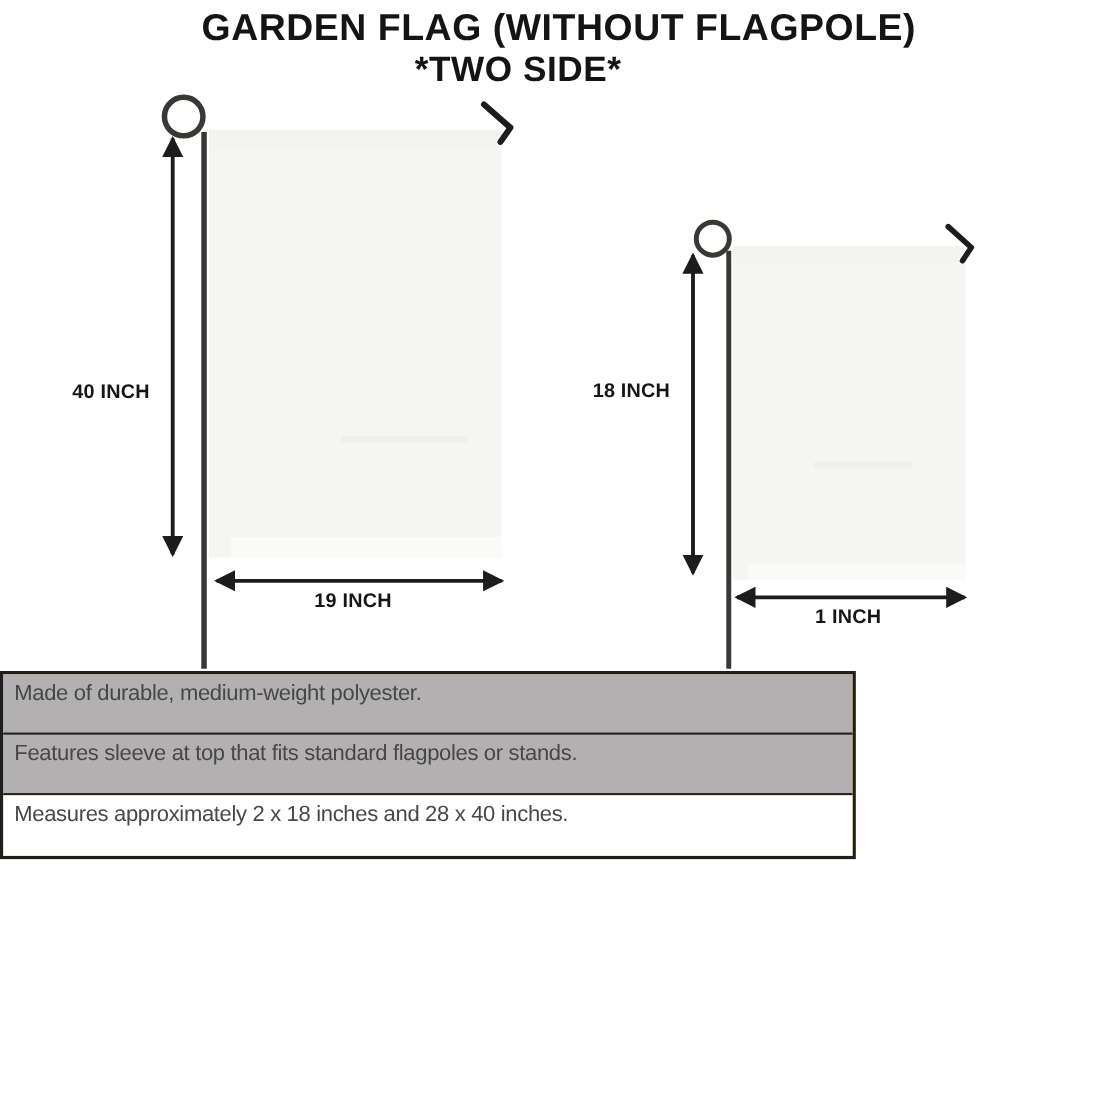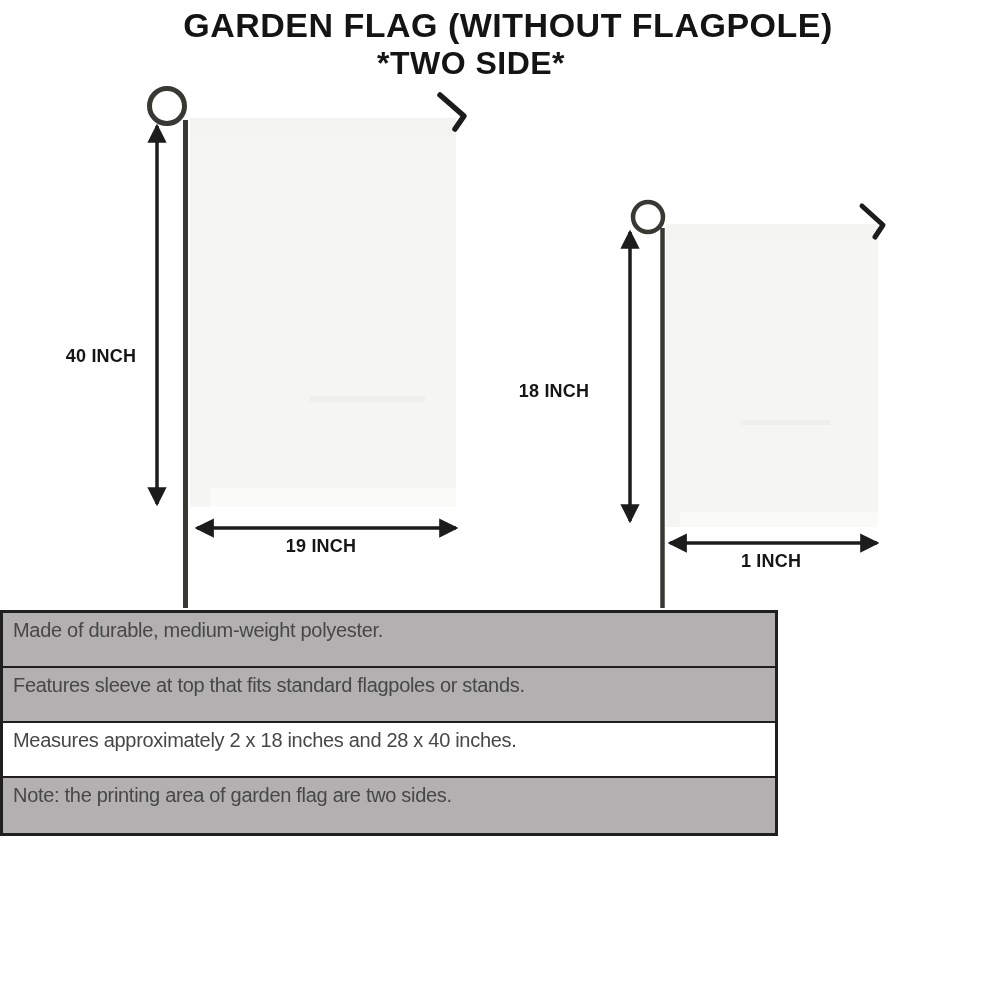--- a/index.html
+++ b/index.html
@@ -62,23 +62,22 @@
     <rect x="740" y="420" width="90" height="5" fill="#efefec"></rect>
     <line x1="662.5" y1="228" x2="662.5" y2="608" stroke="#383835" stroke-width="4.5"></line>
     <circle cx="648" cy="217" r="15" fill="none" stroke="#383835" stroke-width="4.5"></circle>
     <polyline points="862,206 883,225 875,237" fill="none" stroke="#1c1c1c" stroke-width="5" stroke-linecap="round" stroke-linejoin="round"></polyline>
     <line x1="630" y1="232" x2="630" y2="521" stroke="#1c1c1c" stroke-width="3.5" marker-start="url(#ah)" marker-end="url(#ah)"></line>
     <line x1="670" y1="543" x2="877" y2="543" stroke="#1c1c1c" stroke-width="3.5" marker-start="url(#ah)" marker-end="url(#ah)"></line>
   </svg>
 
   <div class="dim-label" style="left:101px;top:308px;margin-top:48px;">40 INCH</div>
   <div class="dim-label" style="left:321px;top:546px;">19 INCH</div>
-  <div class="dim-label" style="left:554px;top:355px;margin-top:36px;">18 INCH</div>
+  <div class="dim-label" style="left:574px;top:355px;">18 INCH</div>
   <div class="dim-label" style="left:771px;top:561px;">1 INCH</div>
 
   <div class="spec-table">
     <div class="spec-row row-gray">Made of durable, medium-weight polyester.</div>
     <div class="spec-row row-gray">Features sleeve at top that fits standard flagpoles or stands.</div>
     <div class="spec-row row-white">Measures approximately 2 x 18 inches and 28 x 40 inches.</div>
-    <div class="spec-row row-gray">Note: the printing area of garden flag are two sides.</div>
   </div>
 
 </div>
 
 </body></html>

